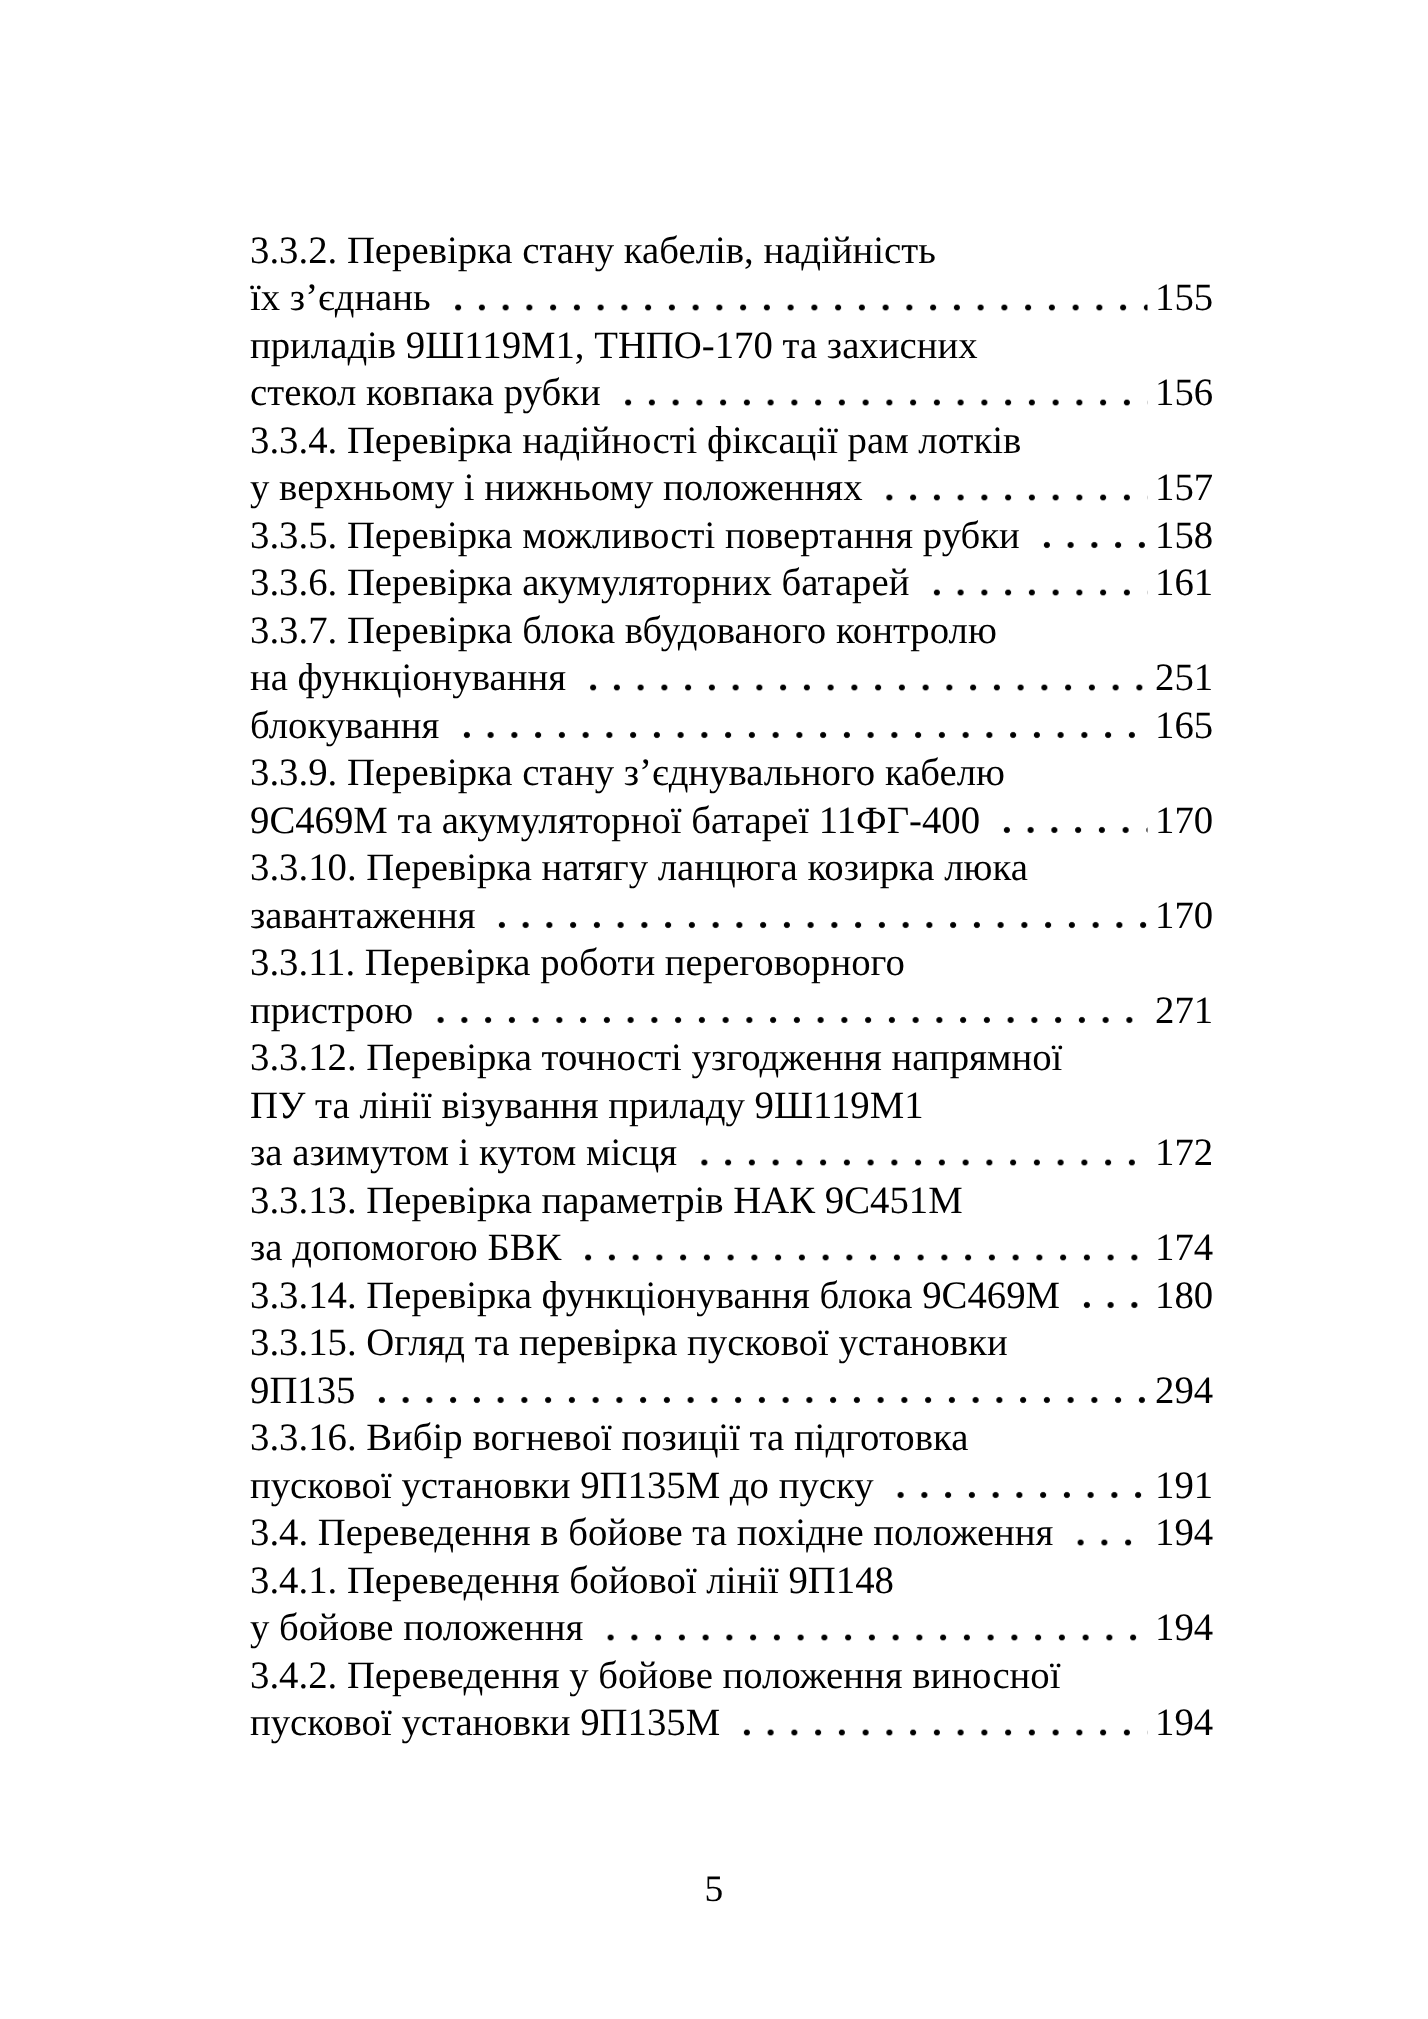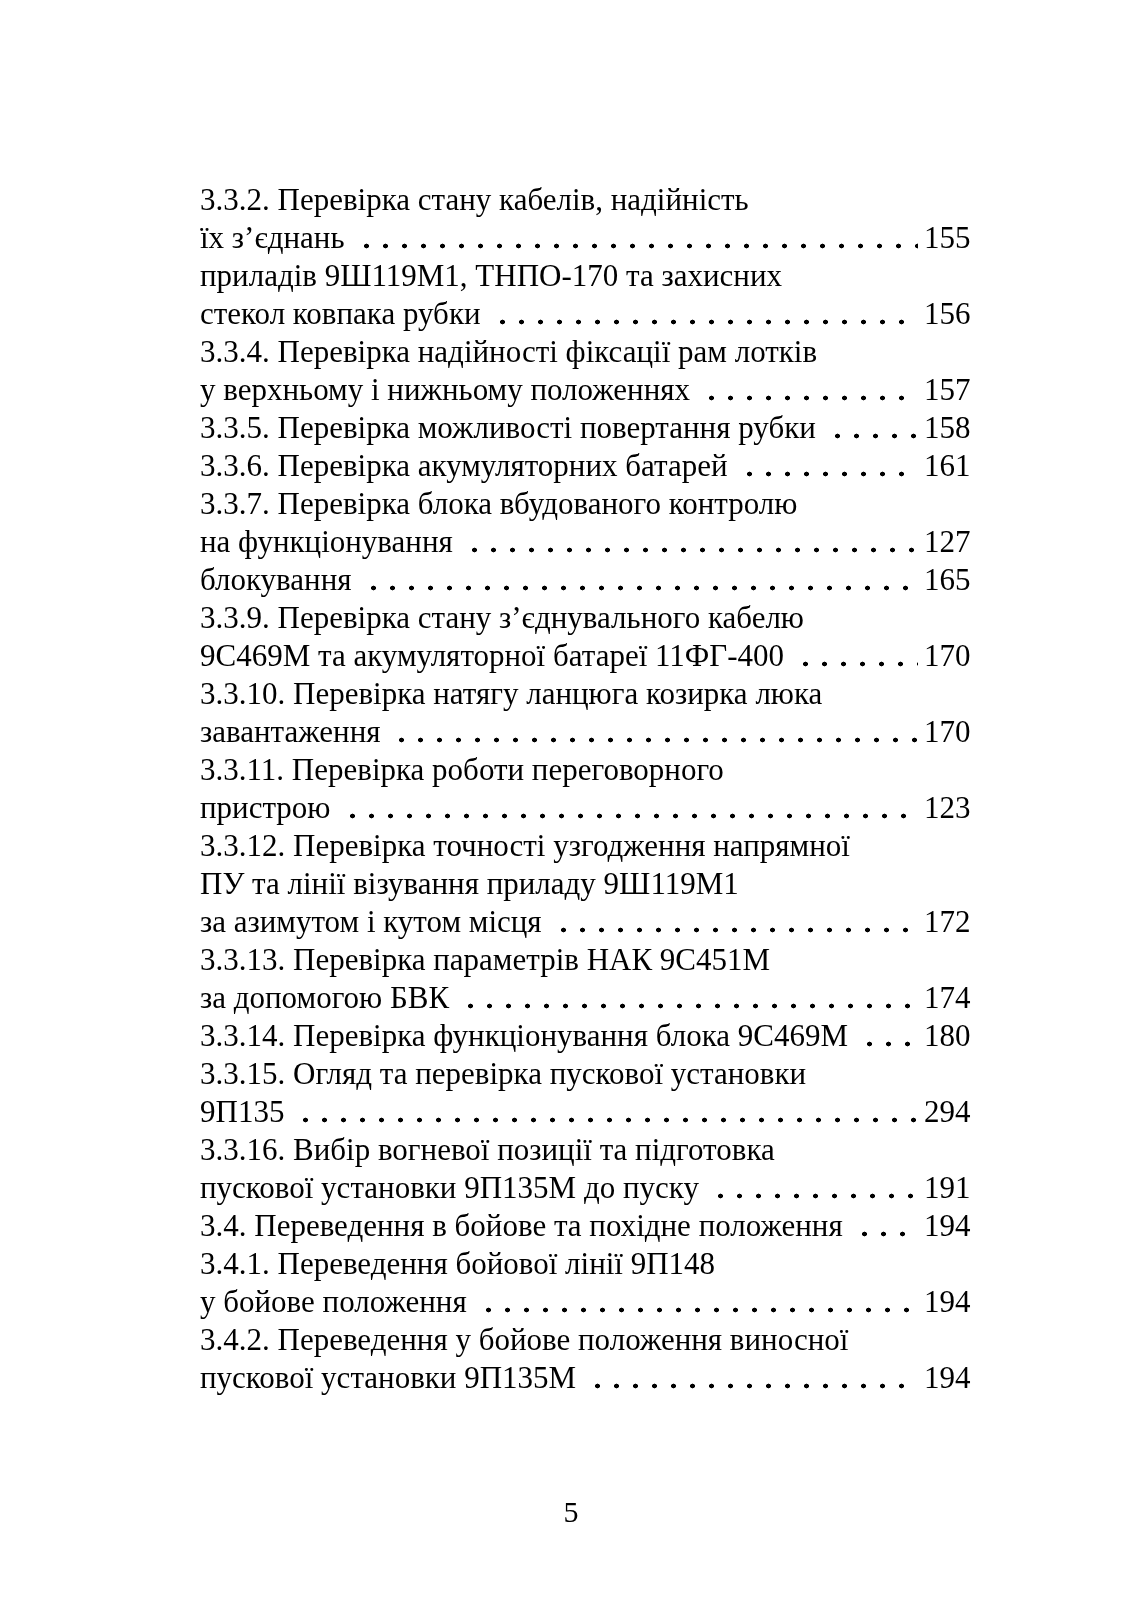--- a/index.html
+++ b/index.html
@@ -99,21 +99,21 @@
         <span class="toc-text">3.3.6. Перевірка акумуляторних батарей</span>
         <span class="leader"></span>
         <span class="page-num">161</span>
       </div>
     <div class="toc-line no-page">
         <span class="toc-text">3.3.7. Перевірка блока вбудованого контролю</span>
       </div>
     <div class="toc-line">
         <span class="toc-text">на функціонування</span>
         <span class="leader"></span>
-        <span class="page-num">127</span>
+        <span class="page-num">251</span>
       </div>
     <div class="toc-line">
         <span class="toc-text">блокування</span>
         <span class="leader"></span>
         <span class="page-num">165</span>
       </div>
     <div class="toc-line no-page">
         <span class="toc-text">3.3.9. Перевірка стану з’єднувального кабелю</span>
       </div>
     <div class="toc-line">
@@ -128,21 +128,21 @@
         <span class="toc-text">завантаження</span>
         <span class="leader"></span>
         <span class="page-num">170</span>
       </div>
     <div class="toc-line no-page">
         <span class="toc-text">3.3.11. Перевірка роботи переговорного</span>
       </div>
     <div class="toc-line">
         <span class="toc-text">пристрою</span>
         <span class="leader"></span>
-        <span class="page-num">123</span>
+        <span class="page-num">271</span>
       </div>
     <div class="toc-line no-page">
         <span class="toc-text">3.3.12. Перевірка точності узгодження напрямної</span>
       </div>
     <div class="toc-line no-page">
         <span class="toc-text">ПУ та лінії візування приладу 9Ш119М1</span>
       </div>
     <div class="toc-line">
         <span class="toc-text">за азимутом і кутом місця</span>
         <span class="leader"></span>

